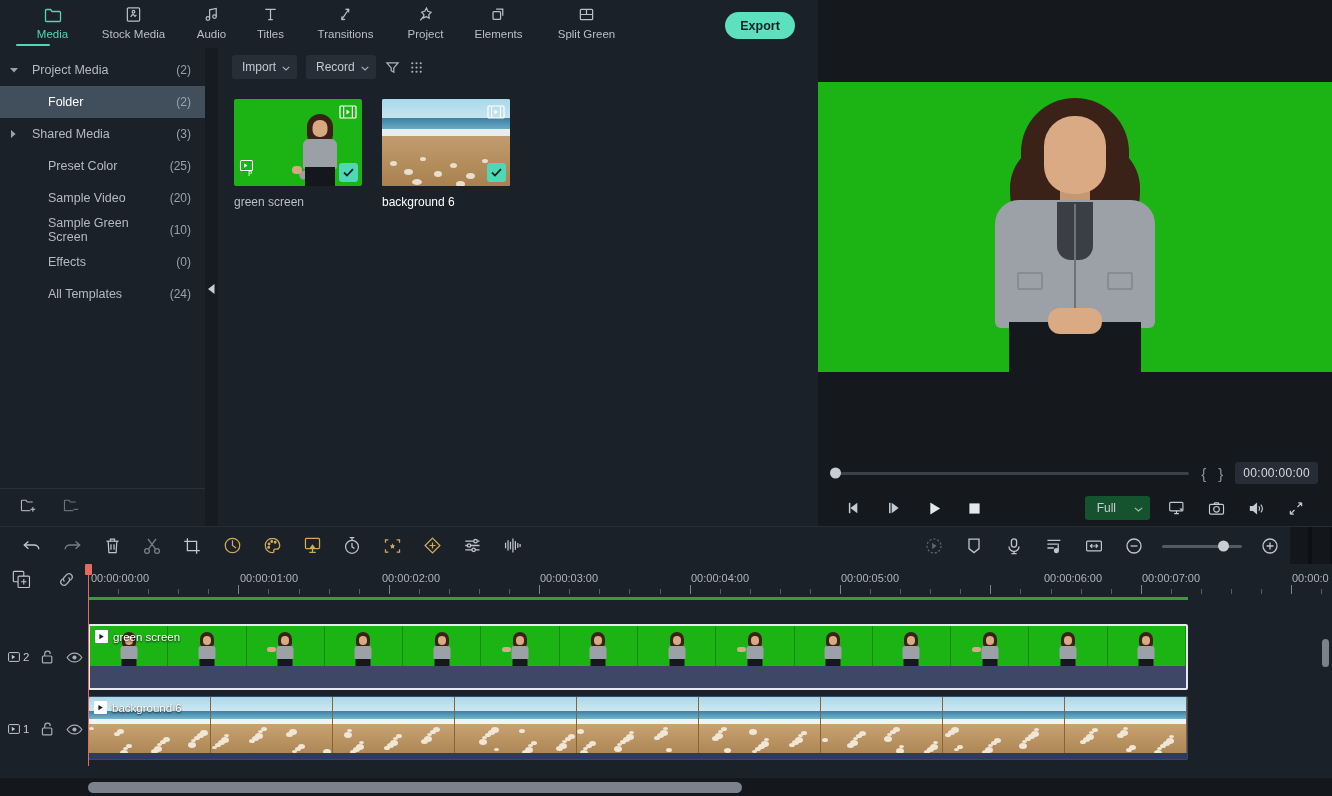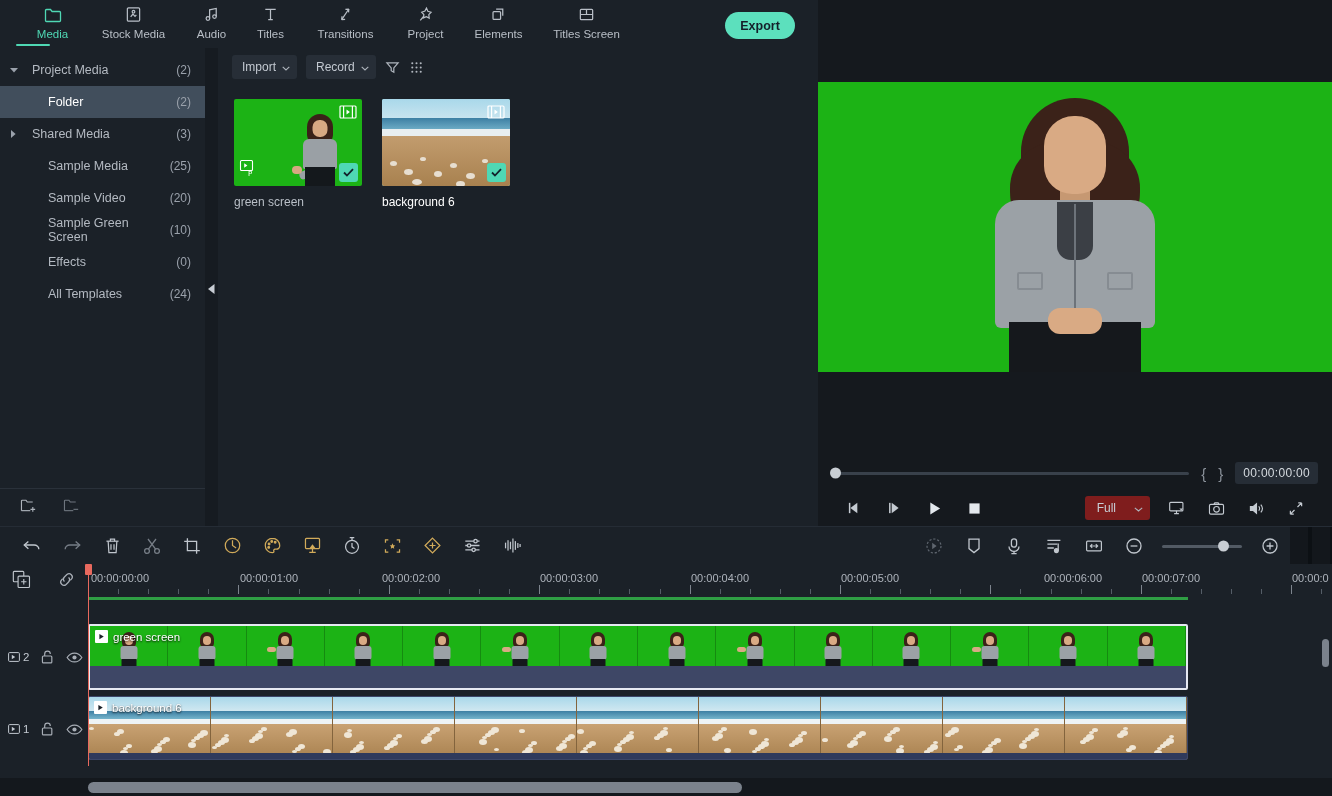--- a/index.html
+++ b/index.html
@@ -194,21 +194,21 @@
     background: #262d36; border-radius: 3px; height: 22px;
     display: flex; align-items: center; padding: 0 8px;
     font-size: 12px; color: #d6dbe0; letter-spacing: .3px;
   }
   .ctrl-row {
     position: absolute; left: 0; top: 490px; width: 514px; height: 36px;
     display: flex; align-items: center; padding: 0 16px; gap: 0;
   }
   .ctrl-btn { width: 40px; display:flex; align-items:center; justify-content:center; cursor:pointer; }
   .quality {
-    margin-left: auto; height: 24px; background: #7f1d1d; border-radius: 3px;
+    margin-left: auto; height: 24px; background: #14532d; border-radius: 3px;
     display: flex; align-items: center; gap: 18px; padding: 0 7px 0 12px;
     font-size: 12px; color: #c8ced5; cursor: pointer;
   }
   .ctrl-right { display: flex; align-items: center; gap: 0; margin-left: 6px; }
 
   
   .tl-toolbar {
     position: absolute; left: 0; top: 526px; width: 1332px; height: 38px;
     background: #1b2128; display: flex; align-items: center;
     border-top: 1px solid #252c35;
@@ -348,21 +348,21 @@
       <span class="nav-label">Elements</span>
     </div>
 
     <div class="nav-item" style="width:98px">
       <span class="nav-ico">
         <svg width="17" height="17" viewBox="0 0 18 18" fill="none" stroke="#b9bfc7" stroke-width="1.3">
           <rect x="2.5" y="3.5" width="13" height="11" rx="1"></rect>
             <path d="M2.5 9h13M9 3.5v5.5"></path>
         </svg>
       </span>
-      <span class="nav-label">Titles Screen</span>
+      <span class="nav-label">Split Green</span>
     </div>
 
     <button class="export-btn">Export</button>
   </div>
 
   <div class="sidebar">
 
     <div class="side-row lvl0">
       <span class="side-arrow">
         <svg width="8" height="6" viewBox="0 0 8 6">
@@ -384,21 +384,21 @@
         <svg width="6" height="8" viewBox="0 0 6 8">
             <path d="M1 0v8l4.6-4z" fill="#9aa1ab"></path>
           </svg>
       </span>
       <span class="side-label">Shared Media</span>
       <span class="side-count">(3)</span>
     </div>
 
     <div class="side-row lvl0 noarrow">
       <span class="side-arrow"></span>
-      <span class="side-label">Sample Media</span>
+      <span class="side-label">Preset Color</span>
       <span class="side-count">(25)</span>
     </div>
 
     <div class="side-row lvl0 noarrow">
       <span class="side-arrow"></span>
       <span class="side-label">Sample Video</span>
       <span class="side-count">(20)</span>
     </div>
 
     <div class="side-row lvl0 noarrow">

